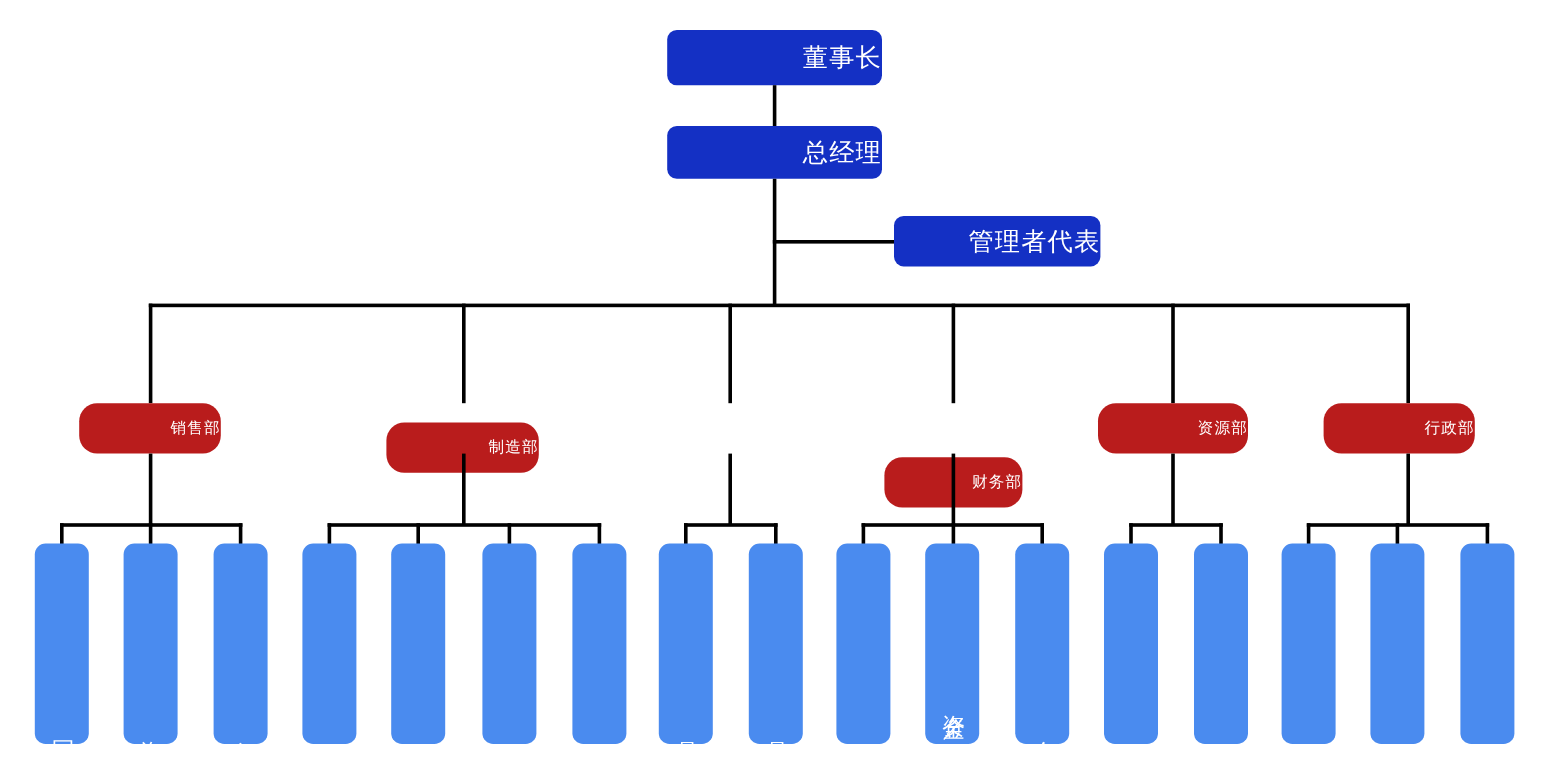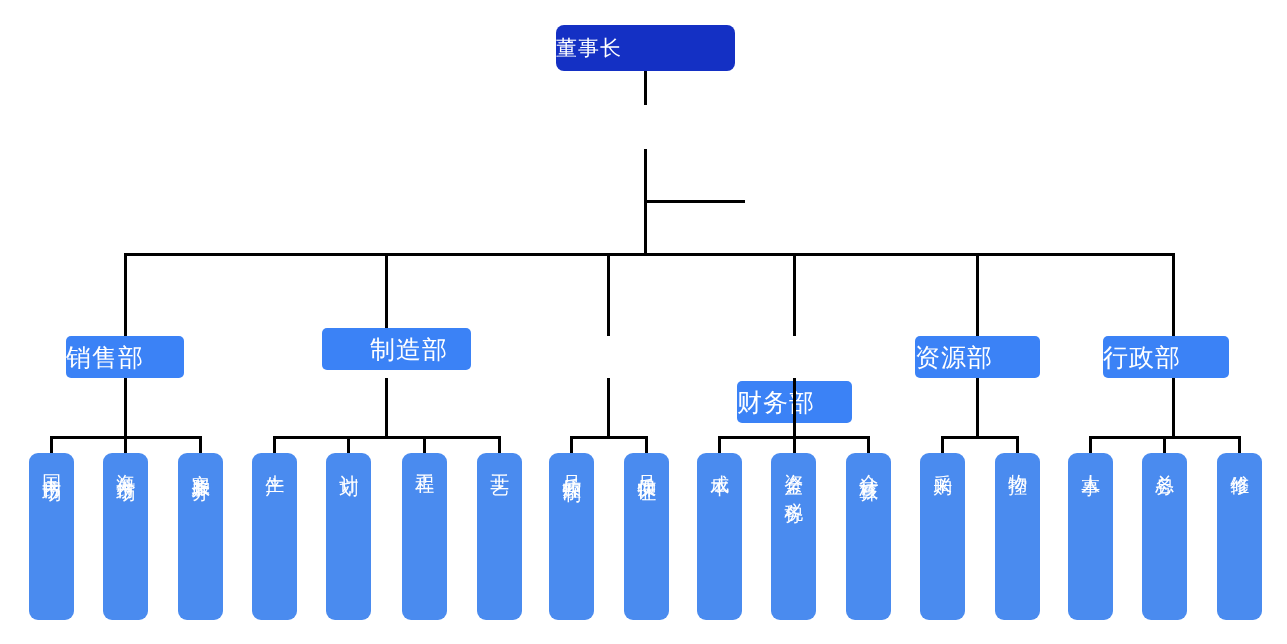--- a/index.html
+++ b/index.html
@@ -24,35 +24,35 @@
   }
   .line-v { width: 3px; }
   .line-h { height: 3px; }
 
   
   .node {
     position: absolute;
     box-sizing: border-box;
     display: flex;
     align-items: center;
-    justify-content: flex-start;
+    justify-content: flex-end;
     color: #ffffff;
     text-align: center;
     border-radius: 7px;
     letter-spacing: 1px;
   }
   .node-exec {
     background: #1430c4;
     font-size: 21px;
     border-radius: 8px;
   }
   .node-dept {
-    background: #3b82f6;
-    font-size: 25px;
-    border-radius: 5px;
+    background: #b91c1c;
+    font-size: 13px;
+    border-radius: 15px;
   }
   .node-leaf {
     background: #4a8bef;
     font-size: 19px;
     border-radius: 9px;
     writing-mode: vertical-rl;
     text-orientation: upright;
     line-height: 1.28;
     letter-spacing: 3px;
     padding: 6px 0;
@@ -60,39 +60,45 @@
 </style>
 </head>
 <body>
 
 <div id="org-chart">
 
   <div class="node node-exec" style="left:556px; top:25px; width:179px; height:46px;">
     <span>董事长</span>
   </div>
 
-
+  <div class="node node-exec" style="left:556px; top:105px; width:179px; height:44px;">
+    <span>总经理</span>
+  </div>
+
+  <div class="node node-exec" style="left:745px; top:180px; width:172px; height:42px;">
+    <span>管理者代表</span>
+  </div>
 
   <div class="line line-v" style="left:644px; top:71px; width:3px; height:34px;"></div>
   <div class="line line-v" style="left:644px; top:149px; width:3px; height:106px;"></div>
   <div class="line line-h" style="left:644px; top:200px; width:101px; height:3px;"></div>
 
   <div class="line line-h" style="left:124px; top:253px; width:1051px; height:3px;"></div>
 
   <div class="line line-v" style="left:124px; top:253px; width:3px; height:83px;"></div>
   <div class="line line-v" style="left:385px; top:253px; width:3px; height:83px;"></div>
   <div class="line line-v" style="left:607px; top:253px; width:3px; height:83px;"></div>
   <div class="line line-v" style="left:793px; top:253px; width:3px; height:83px;"></div>
   <div class="line line-v" style="left:976px; top:253px; width:3px; height:83px;"></div>
   <div class="line line-v" style="left:1172px; top:253px; width:3px; height:83px;"></div>
 
   <div class="node node-dept" style="left:66px; top:336px; width:118px; height:42px;">
     <span>销售部</span>
   </div>
-  <div class="node node-dept" style="left:322px; top:328px; width:149px; height:42px;padding-left:48px;">
+  <div class="node node-dept" style="left:322px; top:352px; width:127px; height:42px;padding-left:48px;">
     <span>制造部</span>
   </div>
   <div class="node node-dept" style="left:737px; top:336px; width:115px; height:42px;margin-top:45px;">
     <span>财务部</span>
   </div>
   <div class="node node-dept" style="left:1103px; top:336px; width:126px; height:42px;">
     <span>行政部</span>
   </div>
   <div class="node node-dept" style="left:915px; top:336px; width:125px; height:42px;">
     <span>资源部</span>

